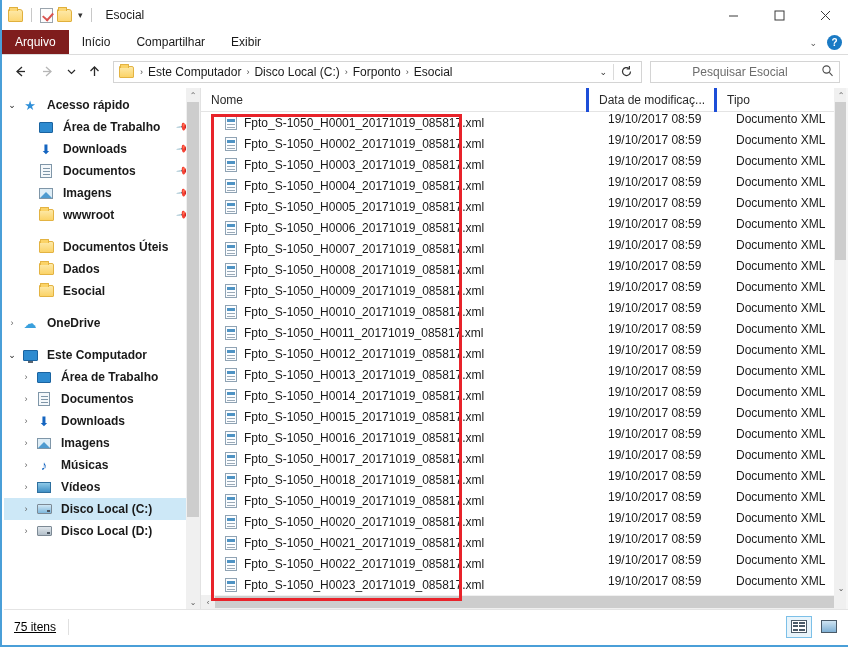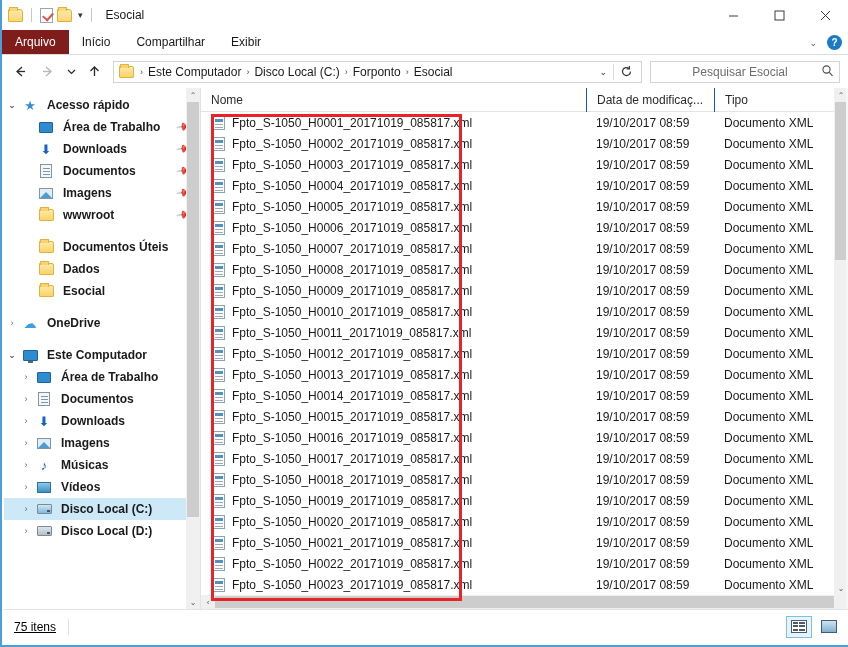--- a/index.html
+++ b/index.html
@@ -270,35 +270,35 @@
     height: 24px;
     display: flex; align-items: center;
     border-bottom: 1px solid #e4e4e4;
     font-size: 12px; color: #2a2a2a;
     position: relative;
   }
   .col {
     height: 24px; display: flex; align-items: center;
     padding-left: 10px; position: relative;
   }
-  .col + .col { border-left: 1px solid #1d4ed8; }
+  .col + .col { border-left: 3px solid #1d4ed8; }
   .col-name { width: 385px; }
   .col-date { width: 128px; }
   .col-type { flex: 1; }
   .sortmark {
     position: absolute; left: 0; right: 0; top: -5px;
     text-align: center; font-size: 9px; color: #4a90c2;
   }
   .rows {
     position: absolute; top: 24px; left: 0; right: 14px; bottom: 14px;
     overflow: hidden;
   }
   .row {
-    height: 21px; display: flex; align-items: center;
-    font-size: 12px; color: #1a1a1a;
+    height: 21px; display: flex; 
+    font-size: 12px; color: #1a1a1a; padding-left: 12px;
   }
   .cell-name {
     width: 385px; display: flex; align-items: center; padding-left: 12px;
   }
   .cell-date { width: 128px; padding-left: 10px; }
   .cell-type { flex: 1; padding-left: 10px; }
   .i-xml {
     width: 12px; height: 14px; flex: none;
     background: #fbfdff; border: 1px solid #8fa3b4;
     position: relative; margin-right: 7px;

